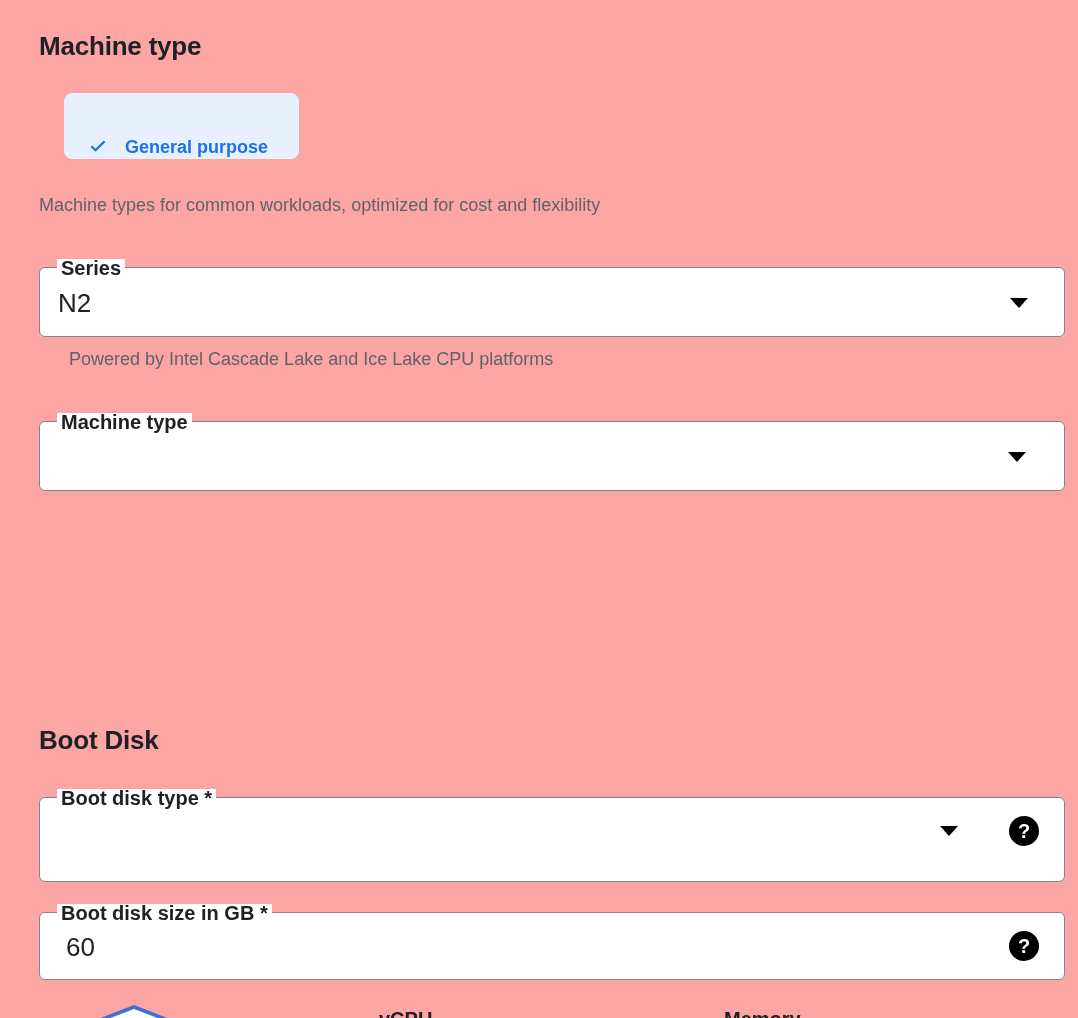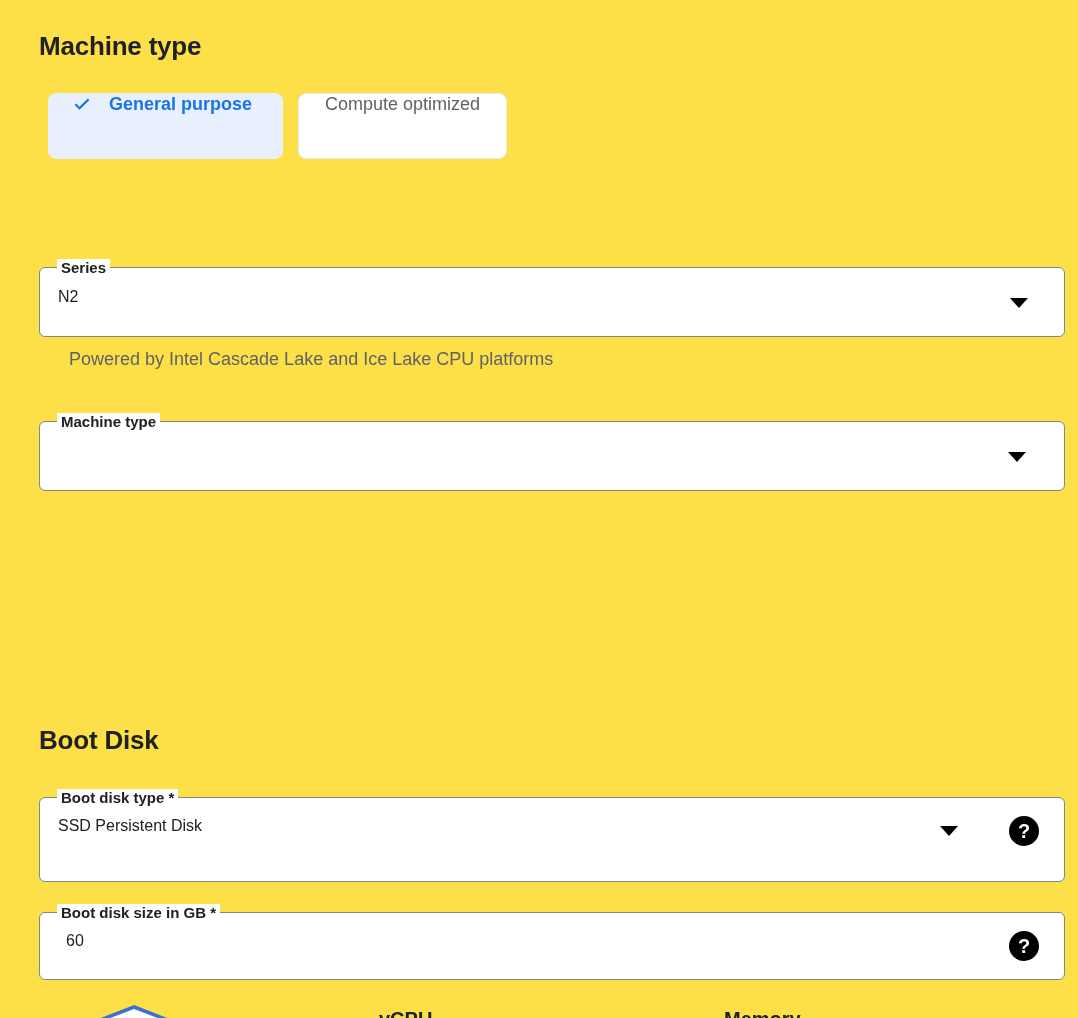--- a/index.html
+++ b/index.html
@@ -9,21 +9,21 @@
     height: 1018px;
     background: #ffffff;
     font-family: "Liberation Sans", sans-serif;
     -webkit-font-smoothing: antialiased;
   }
 
   .page {
     position: relative;
     width: 1078px;
     height: 1018px;
-    background: #fde047;
+    background: #fca5a5;
     overflow: hidden;
   }
 
   
   .section-title {
     position: absolute;
     font-size: 26px;
     font-weight: 700;
     color: #202124;
     letter-spacing: -0.2px;
@@ -37,30 +37,31 @@
     position: absolute;
     left: 48px;
     top: 93px;
     display: flex;
     gap: 15px;
   }
   .chip {
     height: 66px;
     border-radius: 8px;
     display: flex;
-    align-items: flex-start;
+    align-items: flex-end;
     justify-content: center;
     padding: 0 26px;
     font-size: 18px;
     color: #5f6368;
     background: #ffffff;
     border: 1px solid #e8eaed;
     cursor: pointer;
     white-space: nowrap;
     user-select: none;
+    margin-left: 16px;
   }
   .chip.selected {
     background: #e8f0fe;
     border: 1px solid #e8f0fe;
     color: #1a73e8;
     font-weight: 600;
     padding: 0 30px 0 22px;
   }
   .chip .check-icon {
     display: inline-flex;
@@ -89,28 +90,28 @@
     border: 1px solid #80868b;
     border-radius: 6px;
     background: #ffffff;
   }
   .field .notch {
     position: absolute;
     top: -9px;
     left: 17px;
     background: #ffffff;
     padding: 0 4px;
-    font-size: 15px;
+    font-size: 20px;
     font-weight: 700;
     color: #202124;
     line-height: 18px;
     white-space: nowrap;
   }
   .field .value {
-    font-size: 16px;
+    font-size: 26px;
     color: #202124;
     white-space: nowrap;
     overflow: hidden;
     text-overflow: ellipsis;
   }
 
   
   .caret {
     position: absolute;
     width: 0; height: 0;
@@ -181,27 +182,25 @@
 
     <div class="chip selected">
       <span class="check-icon">
         <svg viewBox="0 0 24 24" aria-hidden="true">
           <path d="M9.2 17.2 4 12l1.7-1.7 3.5 3.5L18.3 5l1.7 1.7z" fill="#1a73e8"></path>
         </svg>
       </span>
       <span>General purpose</span>
     </div>
 
-    <div class="chip">
-      <span>Compute optimized</span>
-    </div>
-
-
-  </div>
-
+
+
+  </div>
+
+  <div class="helper-text" id="family-description">Machine types for common workloads, optimized for cost and flexibility</div>
 
   <div class="field" id="field-series">
     <span class="notch">Series</span>
     <span class="value">N2</span>
     <span class="caret"></span>
   </div>
 
   <div class="helper-text" id="series-hint">Powered by Intel Cascade Lake and Ice Lake CPU platforms</div>
 
   <div class="field" id="field-machine-type">
@@ -235,21 +234,20 @@
       <div class="spec-label">Memory</div>
 
     </div>
 
   </div>
 
   <h1 class="section-title" id="boot-disk-title">Boot Disk</h1>
 
   <div class="field" id="field-boot-disk-type">
     <span class="notch">Boot disk type *</span>
-    <span class="value">SSD Persistent Disk</span>
     <span class="caret"></span>
     <span class="help-icon">?</span>
   </div>
 
   <div class="field" id="field-boot-disk-size">
     <span class="notch">Boot disk size in GB *</span>
     <span class="value">60</span>
     <span class="help-icon">?</span>
   </div>
 

